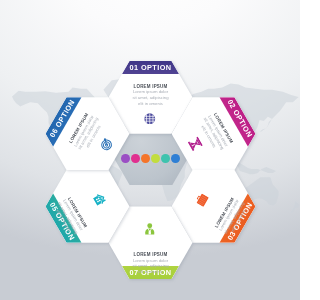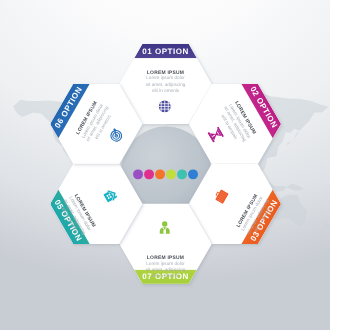--- a/index.html
+++ b/index.html
@@ -2,21 +2,21 @@
 <html><head>
 <meta charset="utf-8">
 <style>
   html,body{margin:0;padding:0;background:#fff;}
   body{width:300px;height:300px;overflow:hidden;
        font-family:"Liberation Sans",sans-serif;
        -webkit-font-smoothing:antialiased;}
   #stage{position:relative;width:300px;height:300px;overflow:hidden;
      background:radial-gradient(125% 100% at 50% -14%,#ffffff 0%,#fbfbfc 24%,#eef0f2 55%,#dfe2e6 78%,#c8ccd3 100%);}
   #worldmap{position:absolute;left:0;top:0;width:300px;height:300px;}
-  .hexwrap{position:absolute;width:84px;height:72.75px;filter:drop-shadow(1.2px 1.8px 1.6px rgba(120,130,145,.30));}
+  .hexwrap{position:absolute;width:84px;height:72.75px;filter:drop-shadow(1.2px 1.8px 1.6px rgba(120,130,145,.30));margin-top:21px;}
   .shape{position:absolute;inset:0;
      clip-path:polygon(0% 50%,25% 0%,75% 0%,100% 50%,75% 100%,25% 100%);}
   .hexbody{background:#fff;}
   .bandfill{position:absolute;inset:0;}
   .bandtext{position:absolute;left:0;top:0;color:#fff;font-size:7.3px;font-weight:700;
      letter-spacing:.45px;white-space:nowrap;transform-origin:0 0;}
   .content{position:absolute;inset:0;}
   .ctitle{position:absolute;left:0;width:84px;text-align:center;color:#4a4f57;
      font-size:4.5px;font-weight:700;letter-spacing:.2px;white-space:nowrap;}
   .cbody{position:absolute;left:0;width:84px;text-align:center;color:#a9aeb6;

